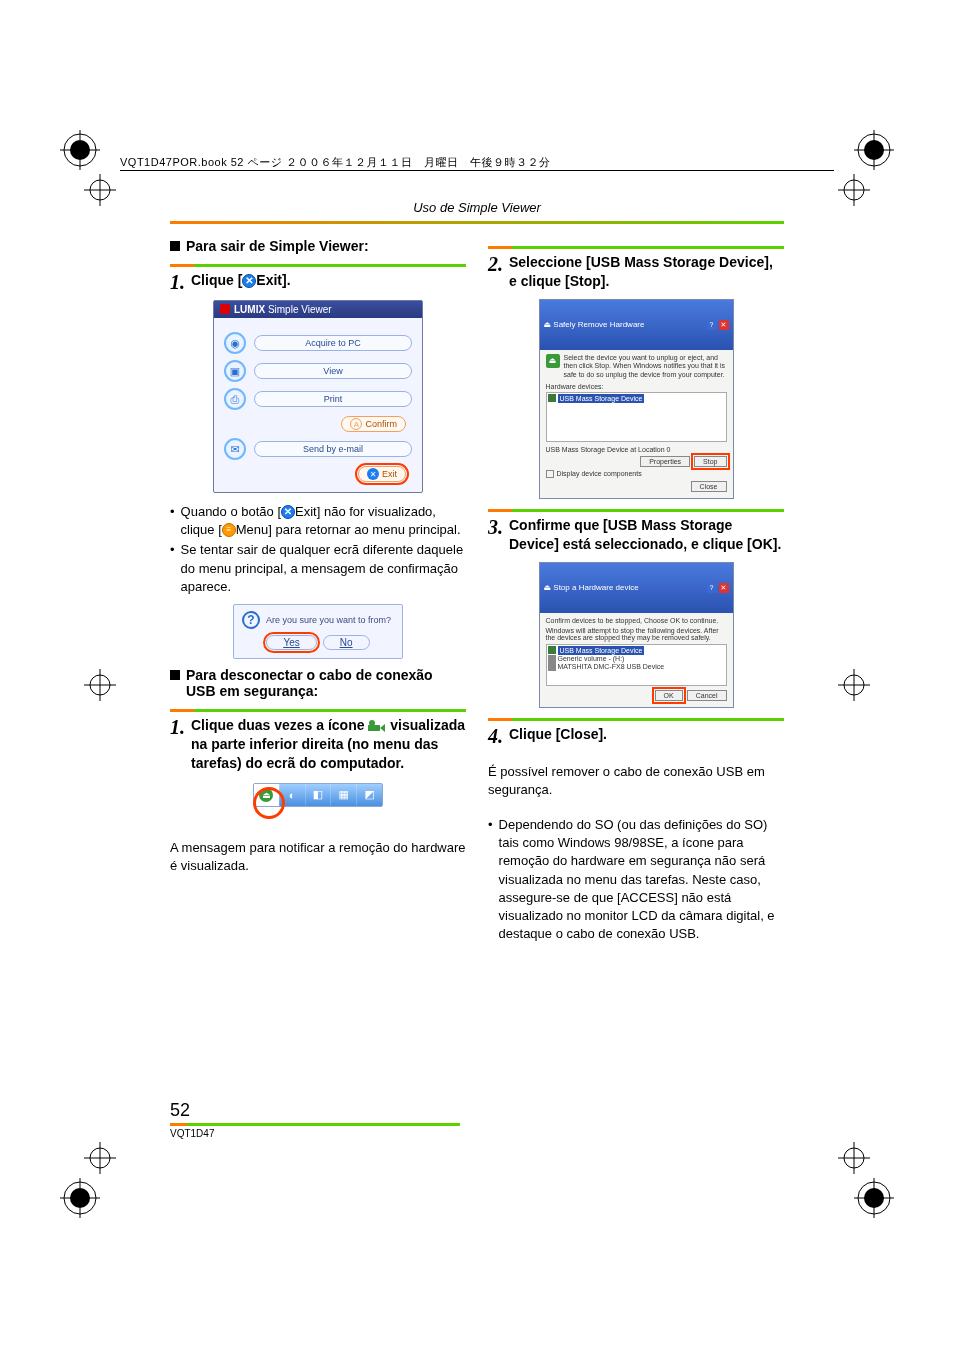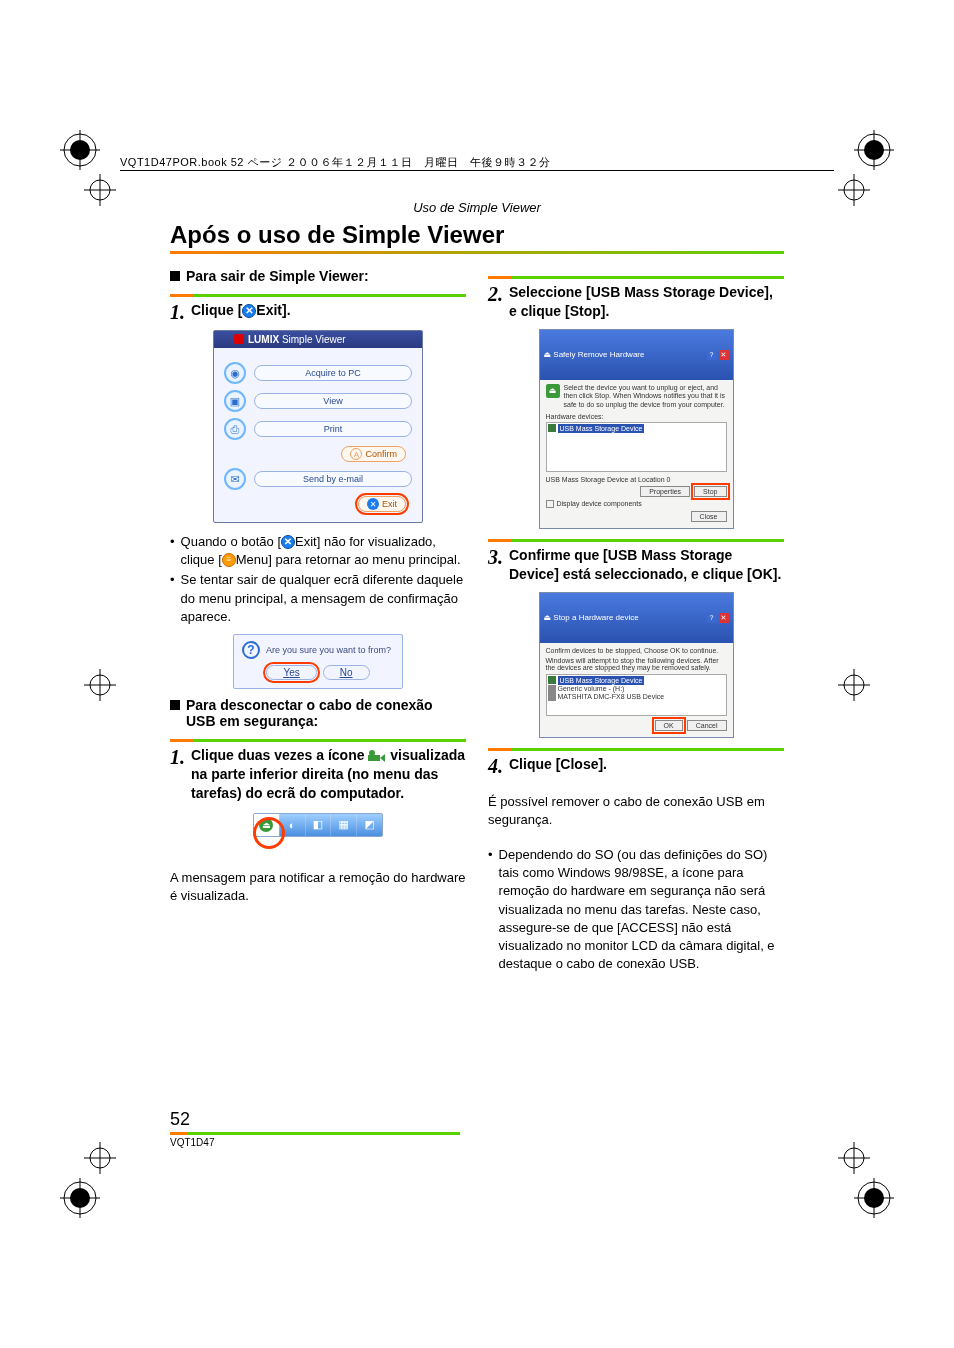--- a/index.html
+++ b/index.html
@@ -139,21 +139,21 @@
     width: 210px;
     margin: 8px auto 10px auto;
     border: 1px solid #6a7aa0;
     background: #f2f5ff;
     border-radius: 2px;
     font-size: 10px;
   }
   .app-title {
     background: linear-gradient(#3b4fa0, #2a3a80);
     color: #fff;
-    padding: 3px 20px;
+    padding: 3px 6px;
     display: flex;
     align-items: flex-start;
     gap: 4px;
     font-size: 10px;
   }
   .lumix-logo {
     width: 10px; height: 10px; background: #d00; border-radius: 2px;
   }
   .app-body { padding: 8px 10px 10px 10px; }
   .app-row {
@@ -324,21 +324,21 @@
     border: 1px solid #888; background: #f0f0f0;
     padding: 1px 8px; font-size: 7px;
   }
   .win-btn.hl { outline: 2px solid #ff3b00; outline-offset: 1px; }
   .chk-row { margin-top: 3px; font-size: 7px; display:flex; align-items:center; gap:3px;}
   .chkbox { width:8px; height:8px; border:1px solid #888; display:inline-block; }
 
   .page-num {
     position: absolute;
     left: 0;
-    bottom: 0;
+    bottom: 9px;
   }
   .page-num .pn { font-size: 18px; }
   .page-num .code { font-size: 10px; }
   .page-num-rule {
     width: 290px;
     height: 3px;
     background: linear-gradient(to right, #ff7a00 0%, #ff7a00 6%, #5bd100 6%, #5bd100 100%);
     margin: 2px 0 2px 0;
   }
 
@@ -424,21 +424,20 @@
       <line x1="0" y1="20" x2="40" y2="20" stroke="#000"></line>
       <circle cx="20" cy="20" r="10" fill="#000"></circle>
     </svg>
 </div>
 
 <div class="header-line">VQT1D47POR.book  52 ページ  ２００６年１２月１１日　月曜日　午後９時３２分</div>
 <div class="header-rule"></div>
 
 <div class="page">
   <div class="section-label">Uso de Simple Viewer</div>
-  <div class="main-title">Após o uso de Simple Viewer</div>
   <div class="title-underline"></div>
 
   <div class="columns">
 
     <div class="col">
       <div class="sub-head">
         <span class="black-square"></span>
         <span>Para sair de Simple Viewer:</span>
       </div>
 

